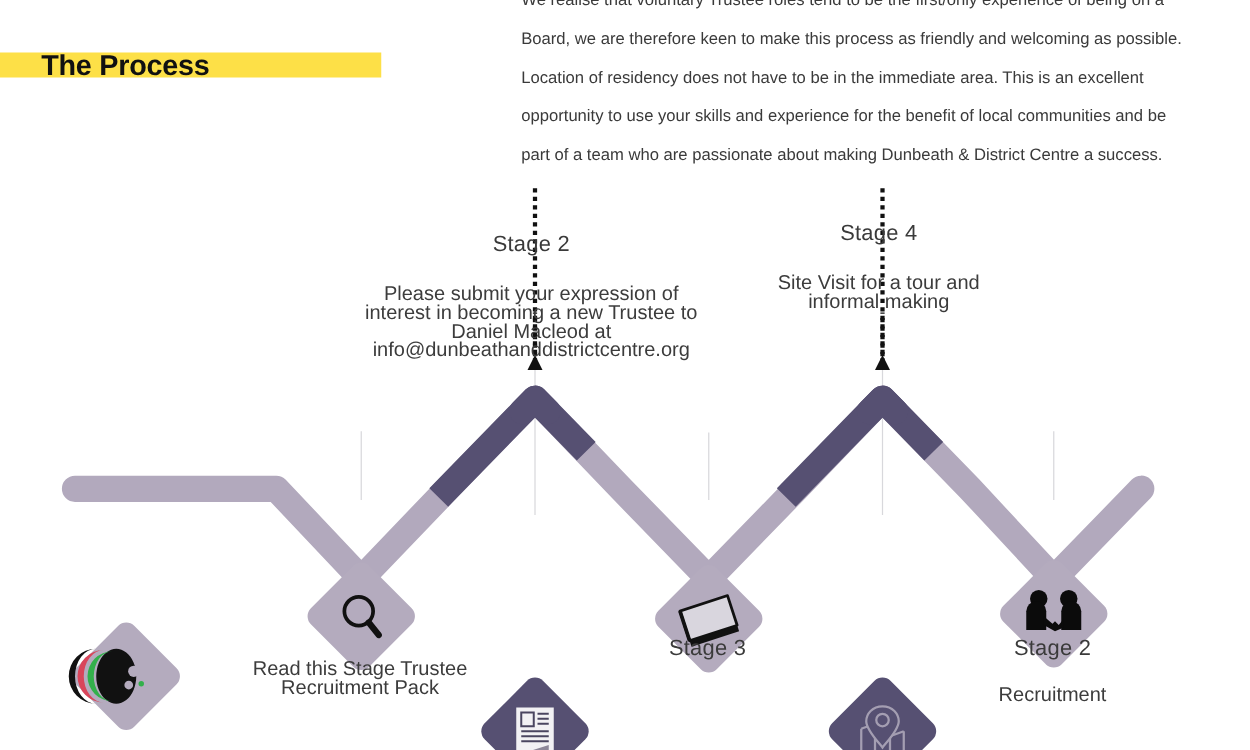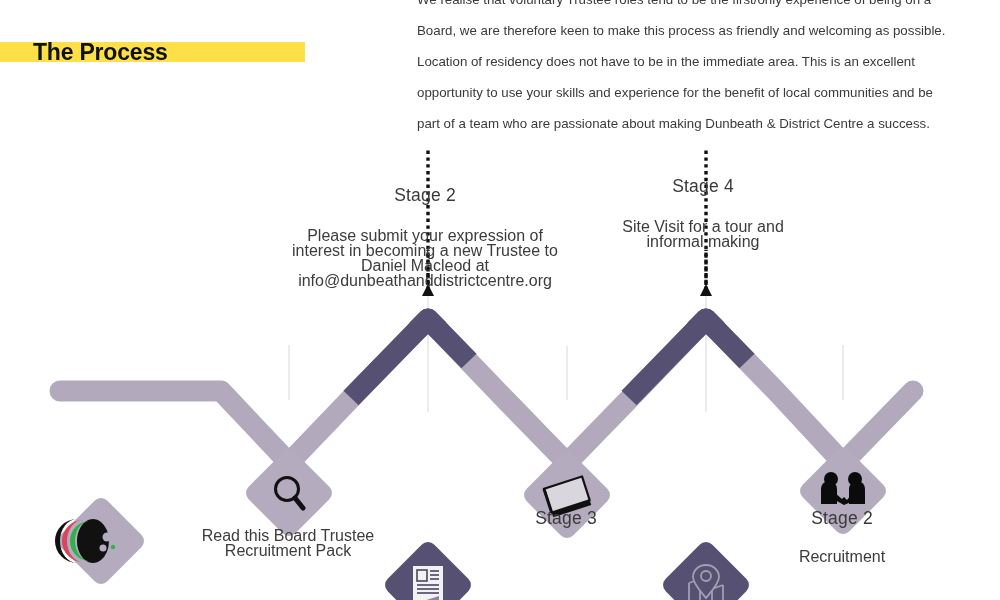--- a/index.html
+++ b/index.html
@@ -206,21 +206,21 @@
     <div class="stage-title">Stage 2</div>
     <div class="stage-desc">Please submit your expression of interest in becoming a new Trustee to Daniel Macleod at info@dunbeathanddistrictcentre.org</div>
   </div>
 
   <div class="stage-block s4">
     <div class="stage-title">Stage 4</div>
     <div class="stage-desc">Site Visit for a tour and informal making</div>
   </div>
 
   <div class="stage-block s1">
-    <div class="stage-desc">Read this Board Trustee Recruitment Pack</div>
+    <div class="stage-desc">Read this Stage Trustee Recruitment Pack</div>
   </div>
 
   <div class="stage-block s3">
     <div class="stage-title">Stage 3</div>
   </div>
 
   <div class="stage-block s5">
     <div class="stage-title">Stage 2</div>
     <div class="stage-desc">Recruitment</div>
   </div>

